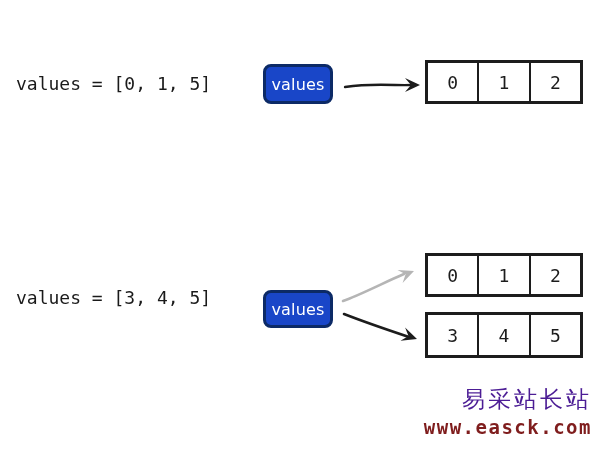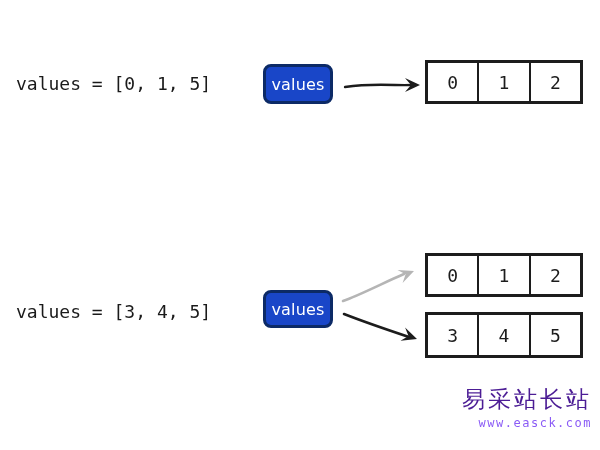--- a/index.html
+++ b/index.html
@@ -20,21 +20,21 @@
   .code {
     position: absolute;
     left: 16px;
     font-family: "DejaVu Sans Mono", monospace;
     font-size: 18px;
     line-height: 22px;
     color: #1a1a1a;
     white-space: pre;
   }
   .code-top { top: 73px; }
-  .code-bottom { top: 301px; }
+  .code-bottom { top: 287px; }
   .badge {
     position: absolute;
     left: 263px;
     width: 70px;
     height: 38px;
     border: 3px solid #0c2a66;
     border-radius: 8px;
     background: #1946c8;
     display: flex;
     align-items: center;
@@ -80,23 +80,24 @@
   .wm-name {
     font-family: "DejaVu Serif", serif;
     font-size: 23px;
     line-height: 28px;
     letter-spacing: 3px;
     color: #4c1d95;
   }
   .wm-url {
     margin-top: 3px;
     font-family: "DejaVu Sans Mono", monospace;
-    font-size: 12px;
+    font-size: 19px;
     letter-spacing: 1.5px;
-    color: #8b5cf6;
+    color: #7f1d1d;
+    font-weight: bold;
   }
 </style>
 </head>
 <body>
 
 <div class="canvas">
 
   <svg class="arrow-layer" viewBox="0 0 600 450" xmlns="http://www.w3.org/2000/svg">
 
     <g>

